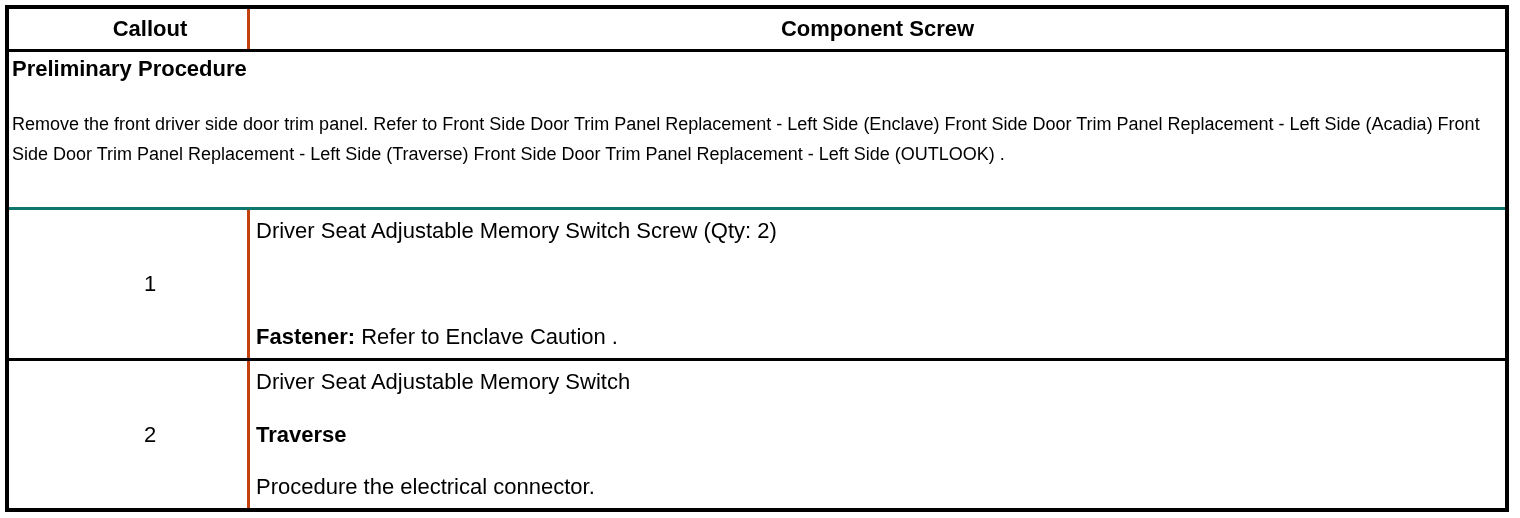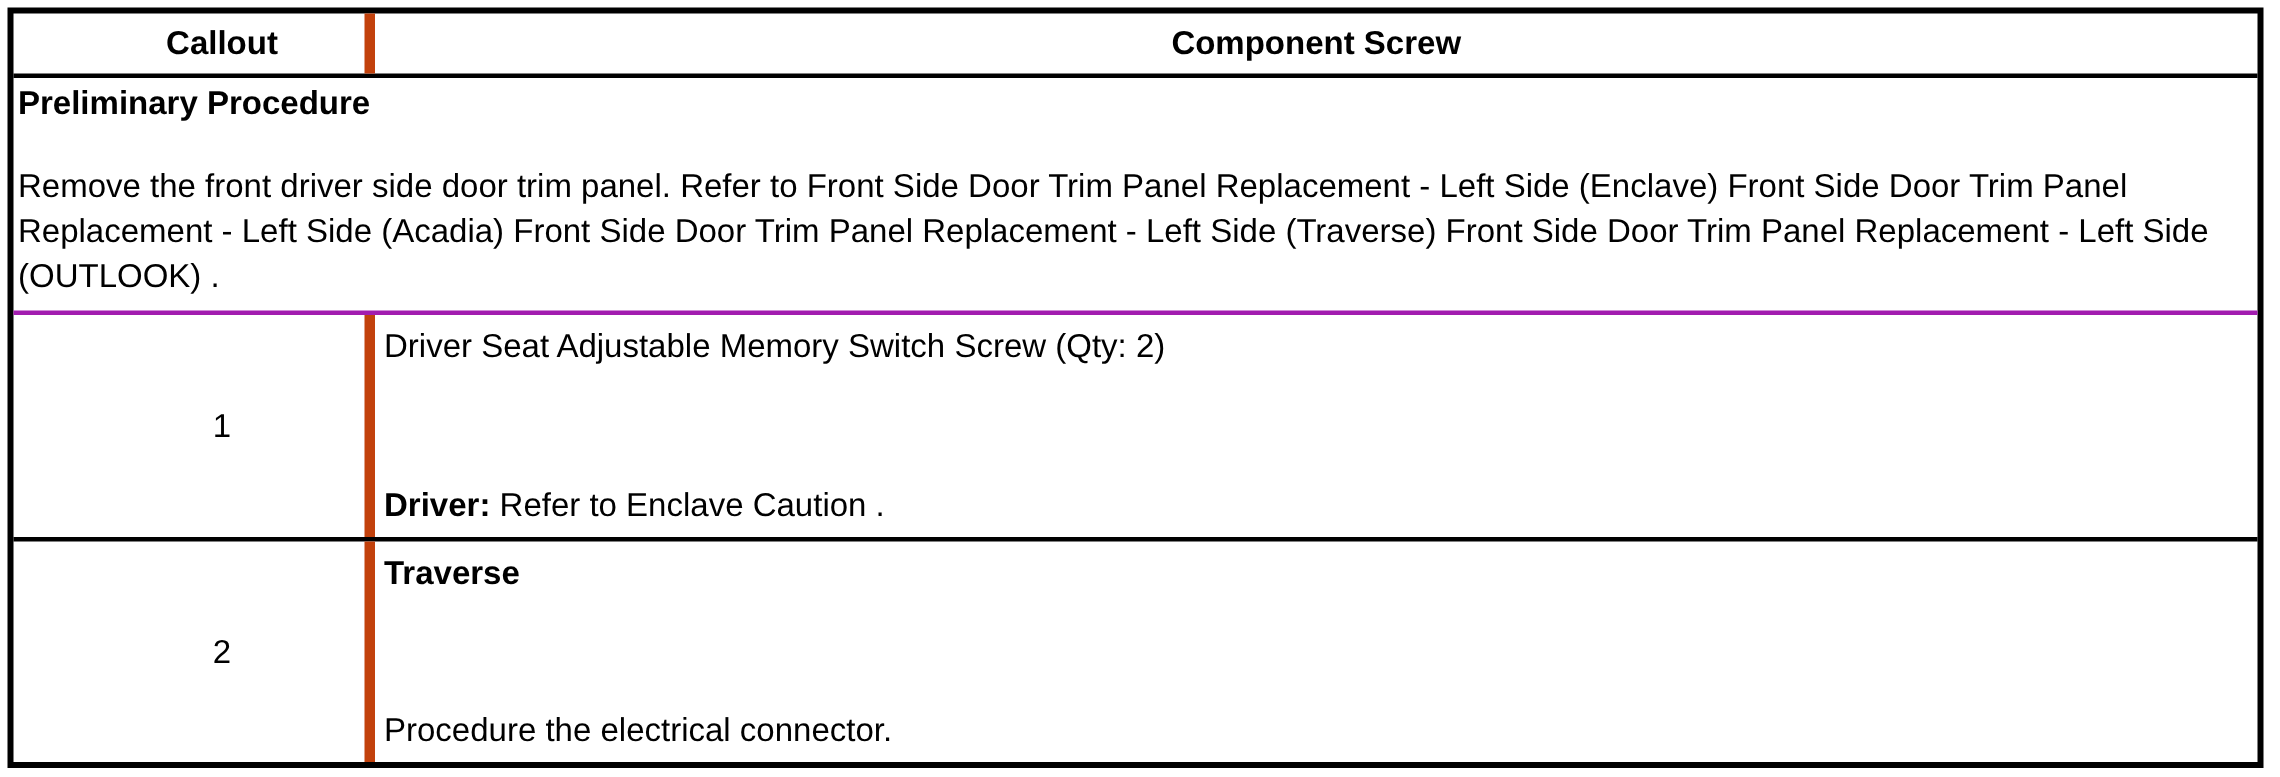--- a/index.html
+++ b/index.html
@@ -30,49 +30,49 @@
   .header-row {
     display: flex;
     height: 43px;
     box-sizing: border-box;
     border-bottom: 3px solid #000000;
     flex: 0 0 auto;
   }
   .callout-col {
     flex: 0 0 241px;
     box-sizing: border-box;
-    border-right: 7px solid #c2410c;
+    border-right: 3px solid #c2410c;
     padding-left: 44px;
   }
   .content-col {
     flex: 1 1 auto;
     box-sizing: border-box;
   }
   .header-cell {
     display: flex;
     align-items: center;
     justify-content: center;
     font-size: 22px;
     font-weight: bold;
   }
   .prelim-row {
     height: 158px;
     box-sizing: border-box;
-    border-bottom: 3px solid #a21caf;
+    border-bottom: 3px solid #0f766e;
     padding: 4px 8px 0 3px;
     flex: 0 0 auto;
   }
   .prelim-title {
     font-size: 22px;
     font-weight: bold;
     line-height: 26px;
     margin: 0 0 27px 0;
   }
   .prelim-text {
-    font-size: 22px;
+    font-size: 18px;
     line-height: 30px;
     margin: 0;
   }
   .body-row {
     display: flex;
     box-sizing: border-box;
   }
   .row-1 {
     height: 151px;
     border-bottom: 3px solid #000000;
@@ -116,26 +116,27 @@
 
     <div class="prelim-row">
       <div class="prelim-title">Preliminary Procedure</div>
       <div class="prelim-text">Remove the front driver side door trim panel. Refer to Front Side Door Trim Panel Replacement - Left Side (Enclave) Front Side Door Trim Panel Replacement - Left Side (Acadia) Front Side Door Trim Panel Replacement - Left Side (Traverse) Front Side Door Trim Panel Replacement - Left Side (OUTLOOK) .</div>
     </div>
 
     <div class="body-row row-1">
       <div class="callout-col callout-cell">1</div>
       <div class="content-col content-cell">
         <div class="line">Driver Seat Adjustable Memory Switch Screw (Qty: 2)</div>
-        <div class="line"><span class="bold">Driver:</span><span> Refer to Enclave Caution .</span></div>
+        <div class="line"><span class="bold">Fastener:</span><span> Refer to Enclave Caution .</span></div>
       </div>
     </div>
 
     <div class="body-row row-2">
       <div class="callout-col callout-cell">2</div>
       <div class="content-col content-cell">
+        <div class="line">Driver Seat Adjustable Memory Switch</div>
         <div class="line bold">Traverse</div>
         <div class="line">Procedure the electrical connector.</div>
       </div>
     </div>
 
   </div>
 </div>
 
 </body></html>

